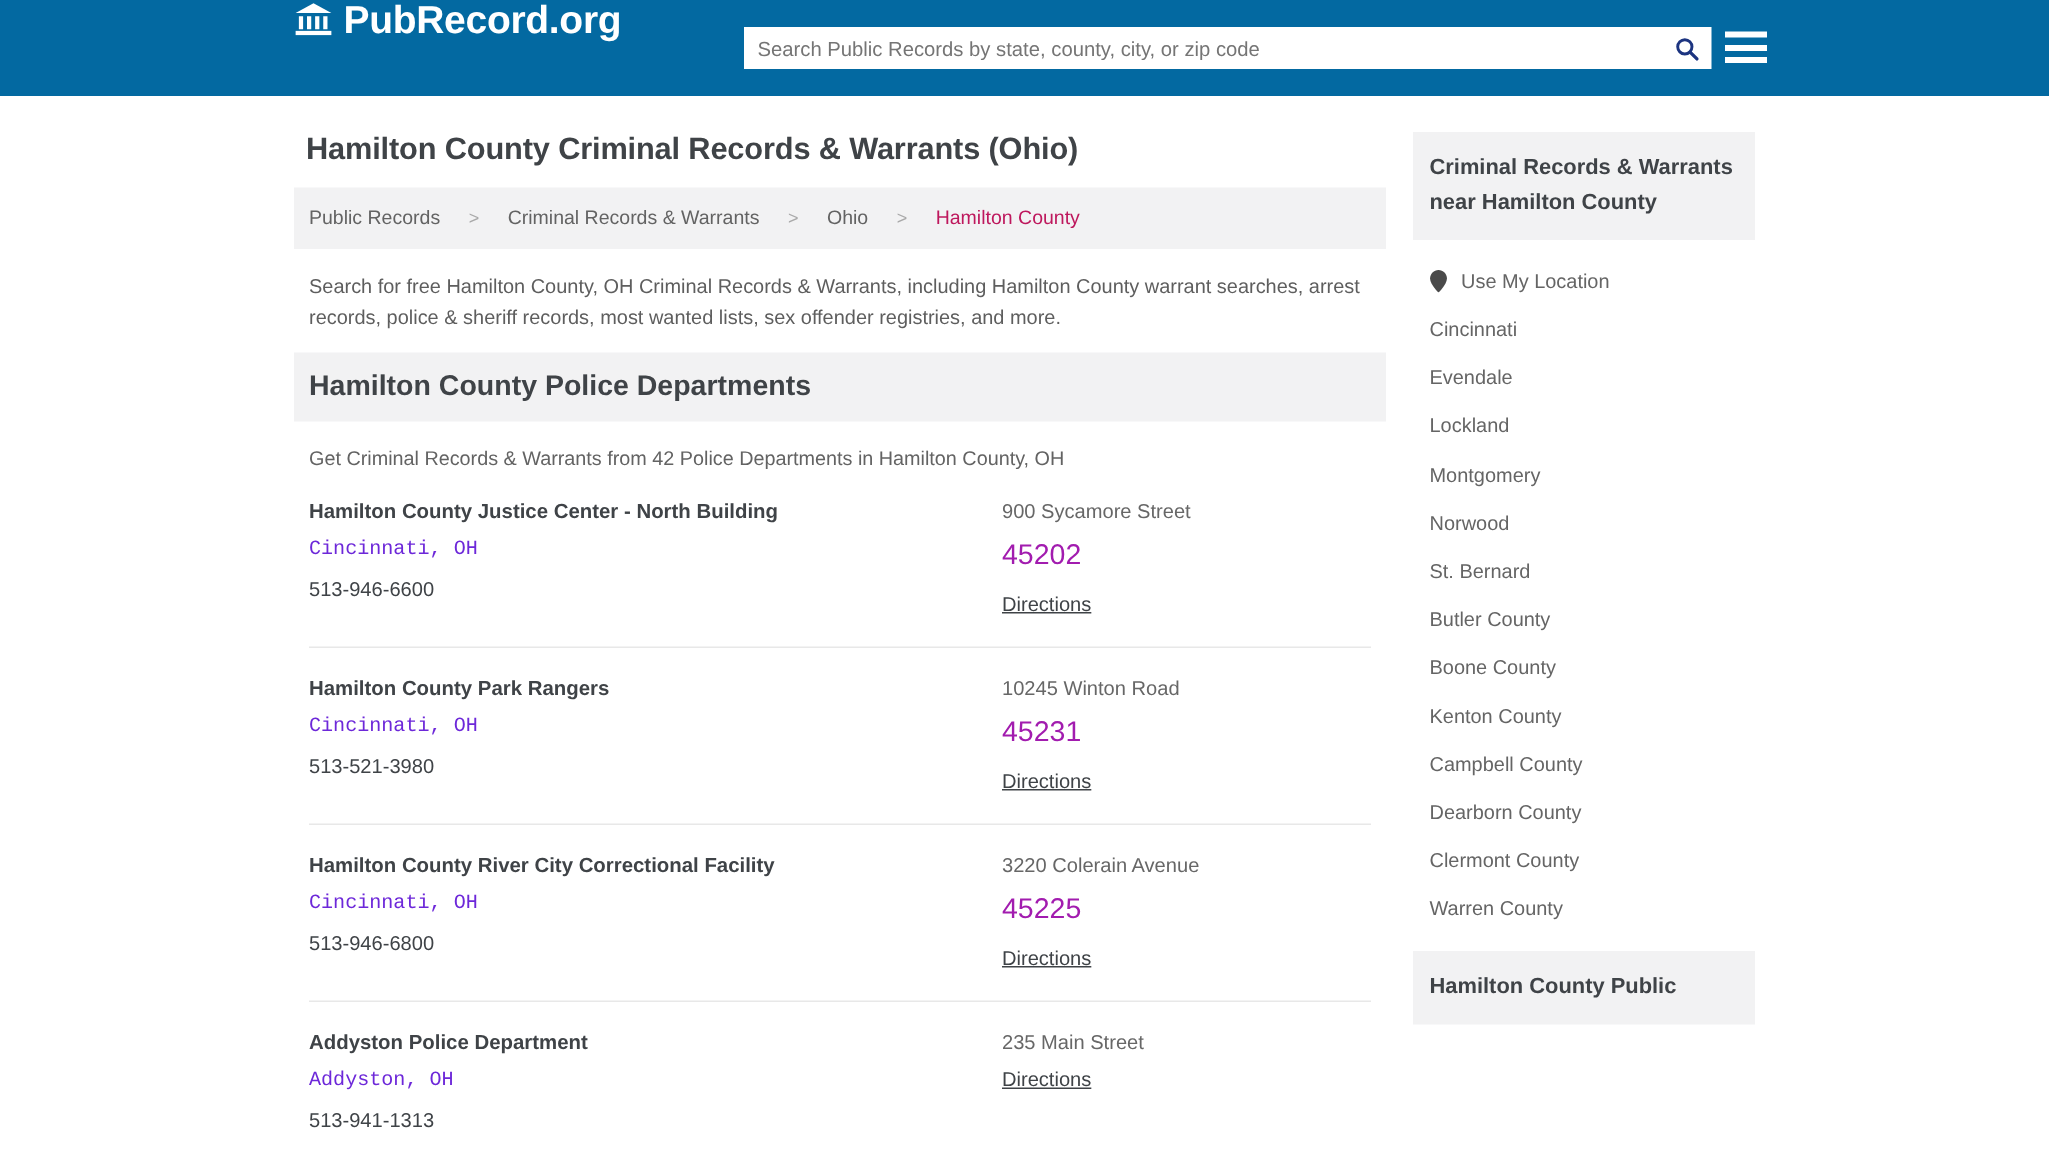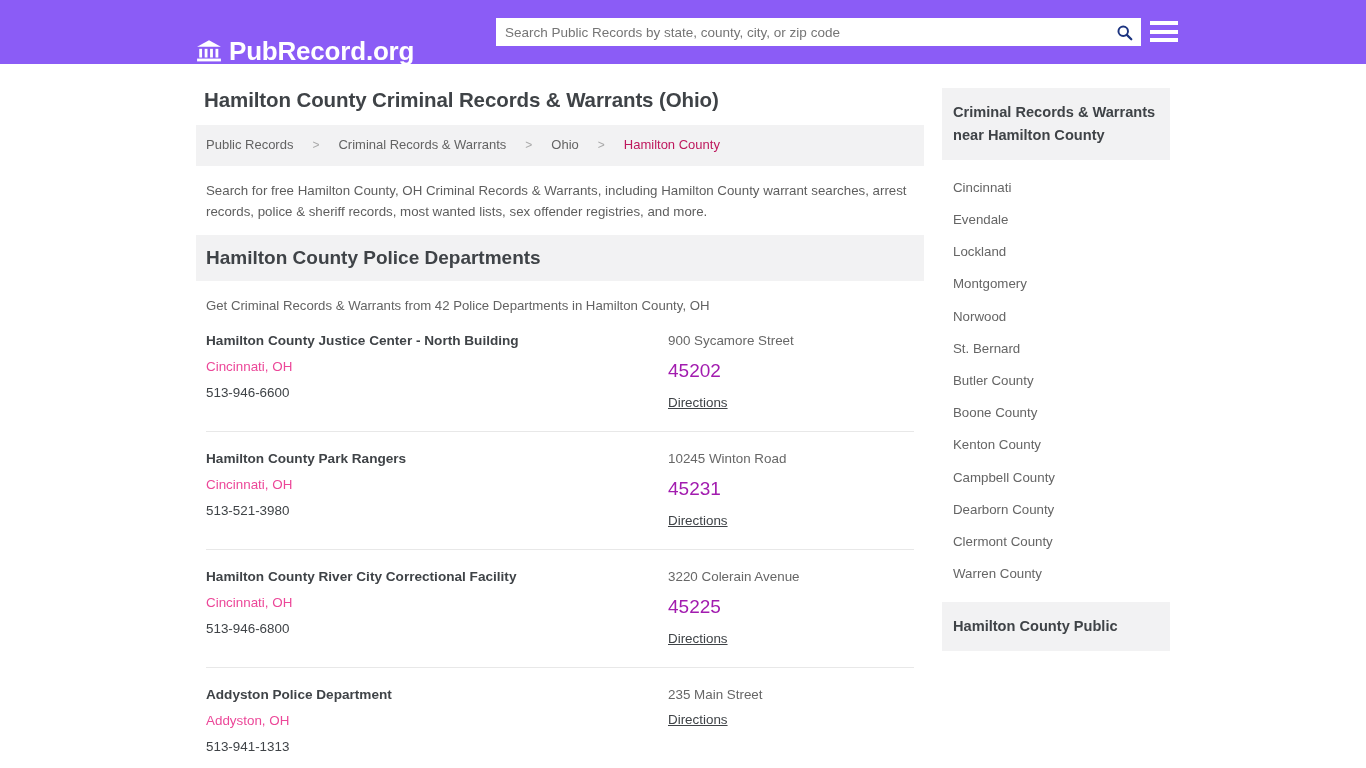--- a/index.html
+++ b/index.html
@@ -6,23 +6,23 @@
   html, body {
     width: 1366px; height: 768px;
     background: #ffffff;
     font-family: "Liberation Sans", sans-serif;
     overflow: hidden;
   }
 
   
   .site-header {
     height: 64px;
-    background: #8b5cf6;
-    display: flex;
-    align-items: flex-end;
+    background: #0369a1;
+    display: flex;
+    align-items: flex-start;
     position: relative;
   }
   .brand {
     display: flex;
     align-items: center;
     gap: 7px;
     margin-left: 196px;
     text-decoration: none;
   }
   .brand-icon {
@@ -154,22 +154,23 @@
   .rec-left { width: 462px; flex: 0 0 462px; }
   .rec-right { flex: 1 1 auto; }
   .rec-name {
     font-size: 13.6px;
     font-weight: bold;
     color: #3f4347;
     line-height: 1.9;
   }
   .rec-line {
     font-size: 13.4px;
-    color: #ec4899;
+    color: #6d28d9;
     line-height: 1.93;
+    font-family: Liberation Mono, monospace;
   }
   .rec-phone {
     font-size: 13.4px;
     color: #3f4347;
     line-height: 1.93;
   }
   .rec-addr {
     font-size: 13.4px;
     color: #676767;
     line-height: 1.9;
@@ -318,20 +319,26 @@
               <div class="rec-addr">PO Box 536</div>
             </div>
           </div>
         </div>
     </div>
 
     <div class="side-col">
       <div class="side-head">Criminal Records &amp; Warrants near Hamilton County</div>
       <div class="side-list" id="side-list">
           <a class="side-item" href="#">
+            <svg class="pin-icon" viewBox="0 0 12 16">
+              <path d="M6 0C2.7 0 0 2.7 0 6c0 4.3 6 10 6 10s6-5.7 6-10c0-3.3-2.7-6-6-6z" fill="#4a4a4a"></path>
+            </svg>
+            <span>Use My Location</span>
+          </a>
+          <a class="side-item" href="#">
             <span>Cincinnati</span>
           </a>
           <a class="side-item" href="#">
             <span>Evendale</span>
           </a>
           <a class="side-item" href="#">
             <span>Lockland</span>
           </a>
           <a class="side-item" href="#">
             <span>Montgomery</span>

